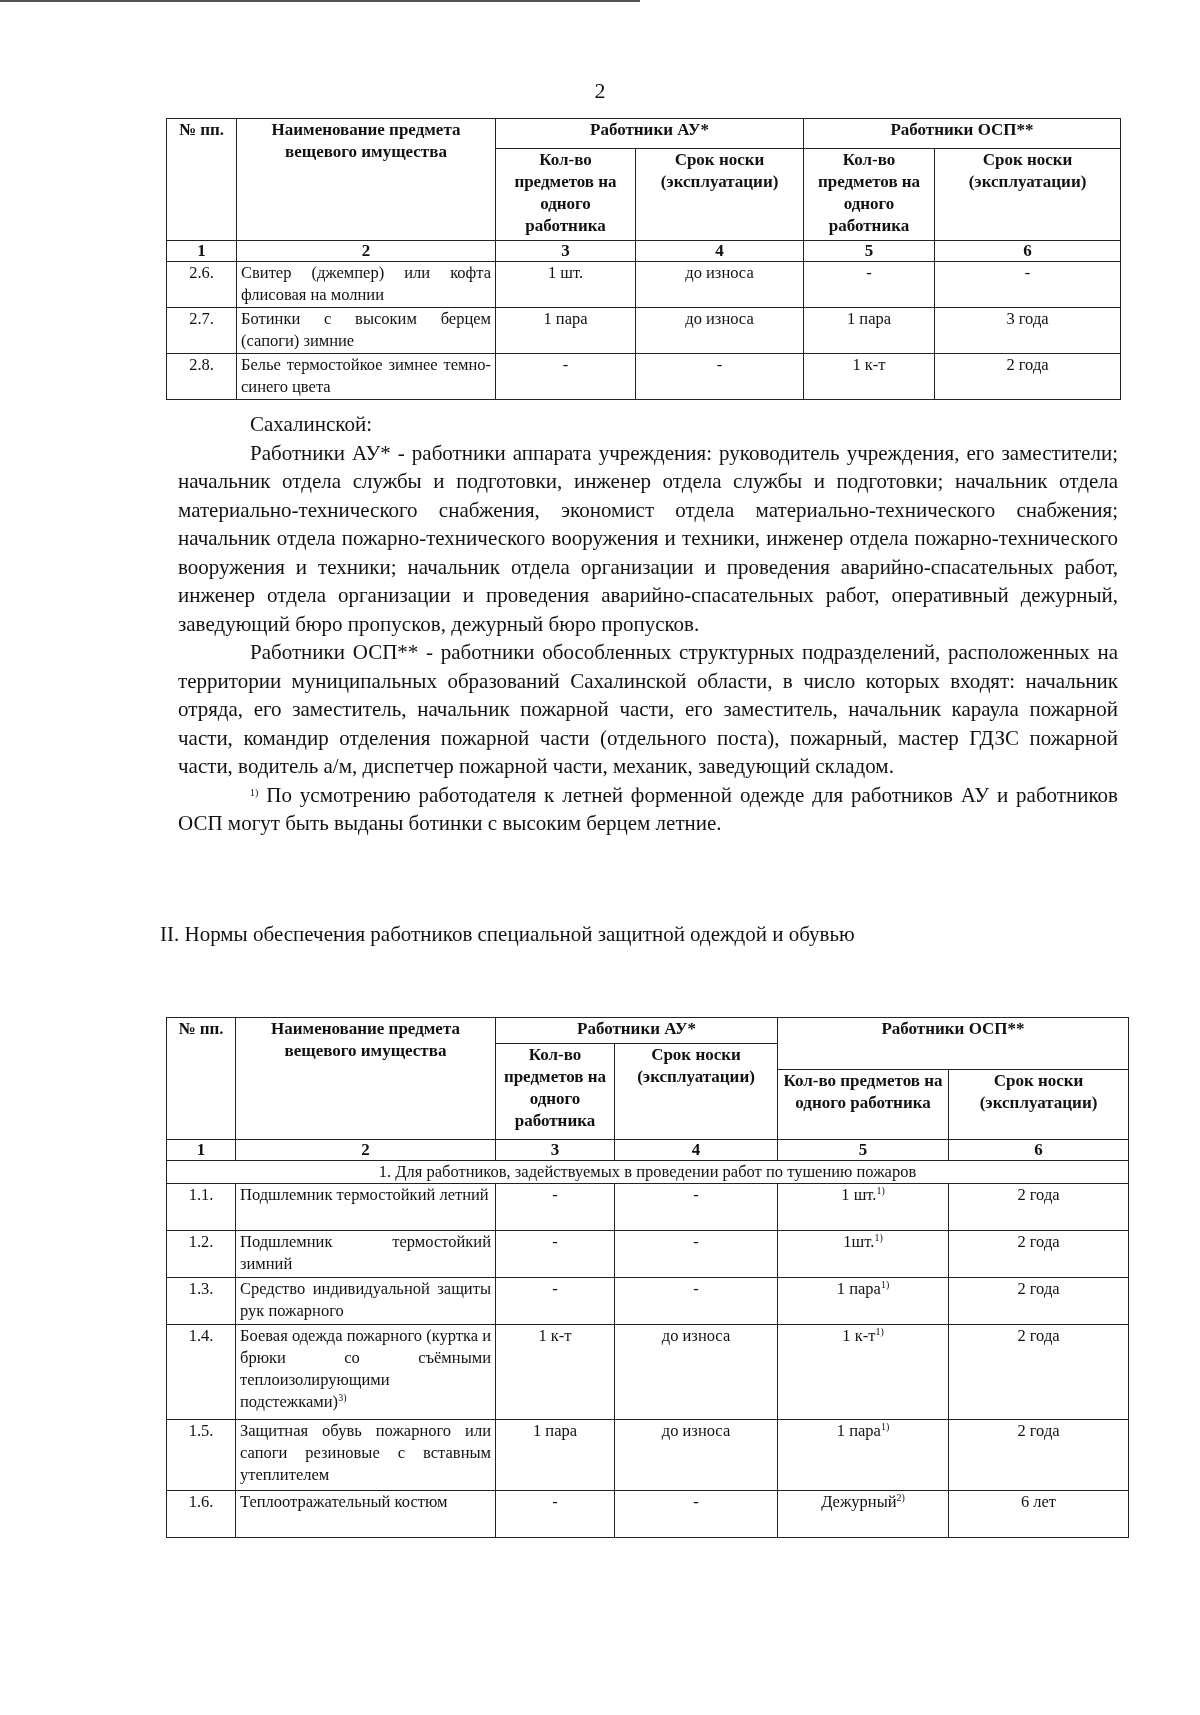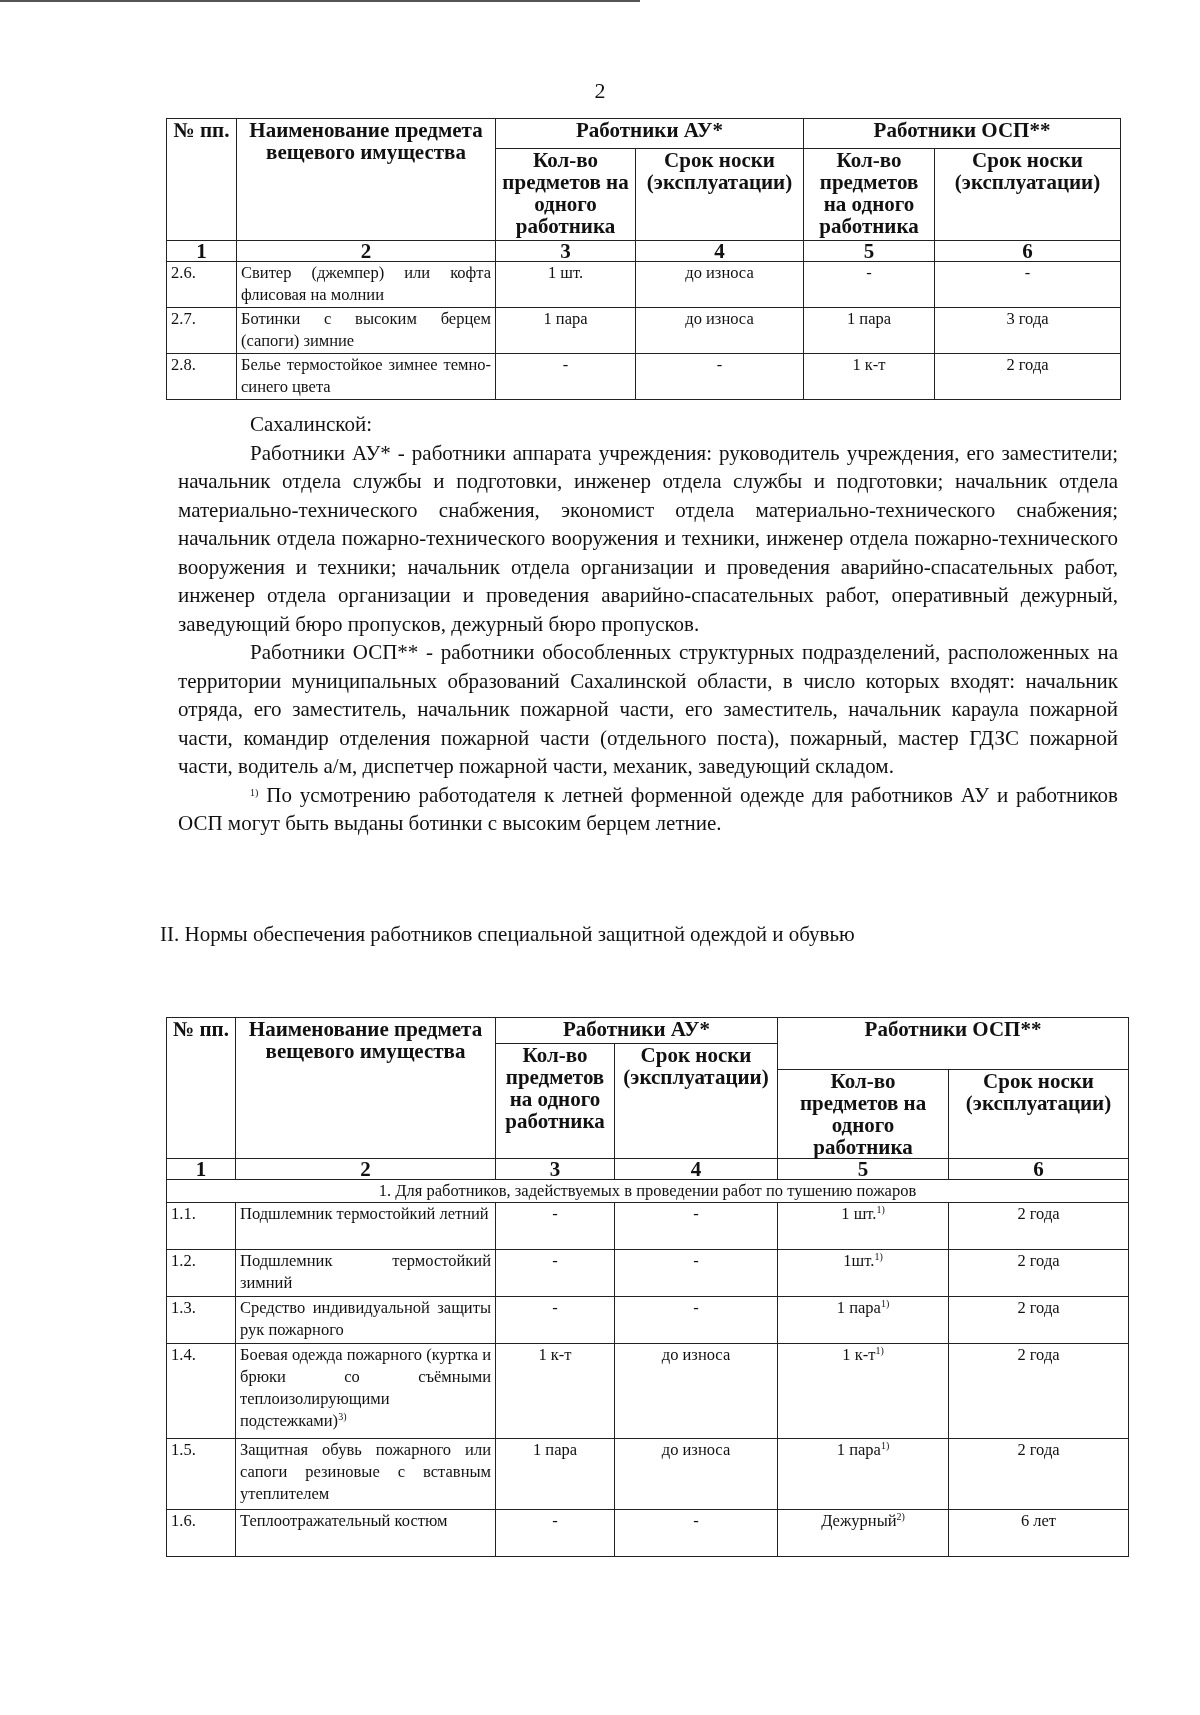--- a/index.html
+++ b/index.html
@@ -2,24 +2,24 @@
 <html><head>
   <meta charset="utf-8">
   <style>
     html, body { margin: 0; padding: 0; background: #ffffff; }
     body { width: 1200px; height: 1715px; position: relative; overflow: hidden;
            font-family: "Liberation Serif", "DejaVu Serif", serif; color: #111; }
     .topline { position: absolute; left: 0; top: 0; width: 640px; height: 2px; background: #555; }
     .page-num { position: absolute; left: 0; width: 1200px; top: 78px; text-align: center; font-size: 22px; }
     table { position: absolute; border-collapse: collapse; table-layout: fixed; }
     td, th { border: 1.4px solid #222; padding: 0 4px; vertical-align: top; font-size: 16.5px; line-height: 22px; }
-    th { font-weight: bold; text-align: center; font-size: 21px; line-height: 22px; }
+    th { font-weight: bold; text-align: center; font-size: 17px; line-height: 22px; }
     .c { text-align: center; margin-top: 25px; }
     .j { text-align: justify; text-align-last: left; }
-    .num { text-align: left; }
+    .num { text-align: center; }
     .idx th { line-height: 20px; padding: 0 4px; }
     .secrow td { text-align: center; }
     sup { font-size: 10px; line-height: 0; vertical-align: 6px; }
     .text { position: absolute; left: 178px; width: 940px; font-size: 21px; line-height: 28.5px; text-align: justify; }
     .text p { margin: 0; }
     .ind { text-indent: 72px; }
     .note-title { margin-left: 72px !important; }
     .heading { position: absolute; left: 160px; width: 970px; top: 918px; text-align: left; font-size: 21px; line-height: 33px; }
   </style>
 </head>

